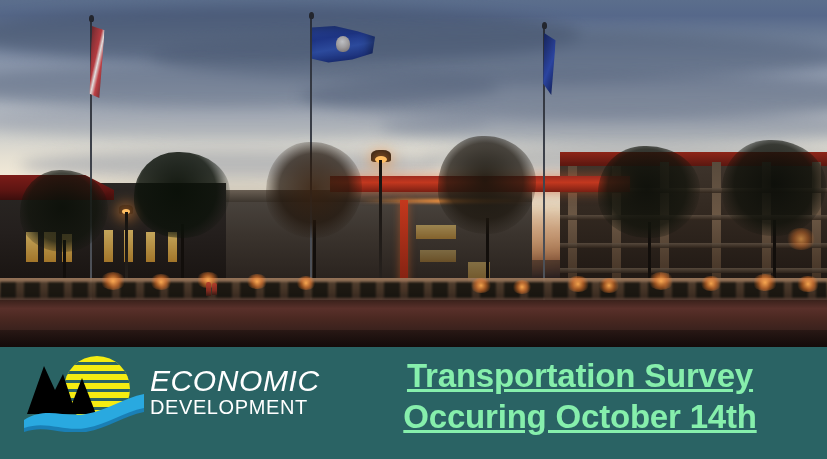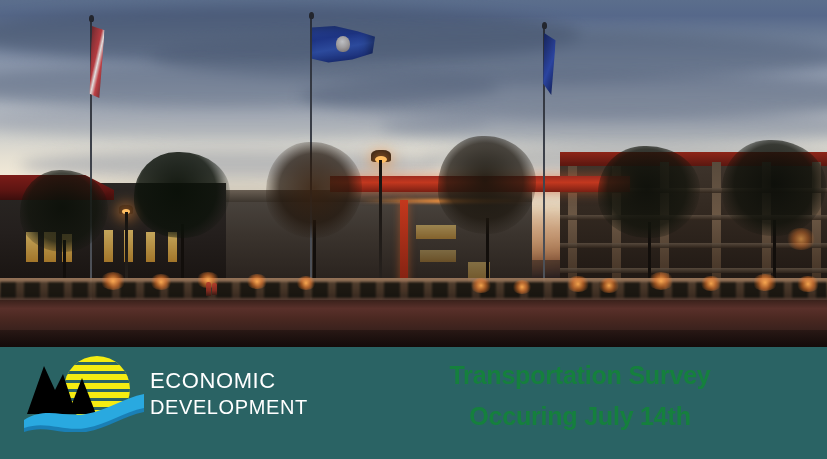--- a/index.html
+++ b/index.html
@@ -364,35 +364,36 @@
     white-space: nowrap;
   }
   .logo-economic, .logo-development {
     font-family: "Liberation Sans", sans-serif;
     font-weight: 300;
     color: #ffffff;
     line-height: 26px;
     letter-spacing: .6px;
     white-space: nowrap;
   }
-  .logo-economic { font-size: 22px; }
+  .logo-economic { font-size: 30px; font-style: italic; }
   .logo-development { font-size: 20px; }
 
   
   .title {
     position: absolute;
     left: 350px; top: 355px;
     width: 460px;
     text-align: center;
-    color: #15803d;
+    color: #86efac;
     font-family: "Liberation Sans", sans-serif;
     font-weight: bold;
-    font-size: 25px;
+    font-size: 33px;
     line-height: 41px;
     letter-spacing: -0.2px;
+    text-decoration: underline;
   }
   .title-l1, .title-l2 { display: block; white-space: nowrap; }
 </style>
 </head>
 <body>
 
 <div class="banner">
 
   <div class="photo">
 
@@ -542,16 +543,16 @@
     </svg>
   </div>
 
   <div class="logo-text">
     <div class="logo-economic">ECONOMIC</div>
     <div class="logo-development">DEVELOPMENT</div>
   </div>
 
   <div class="title">
     <span class="title-l1">Transportation Survey</span>
-    <span class="title-l2">Occuring July 14th</span>
+    <span class="title-l2">Occuring October 14th</span>
   </div>
 
 </div>
 
 </body></html>

